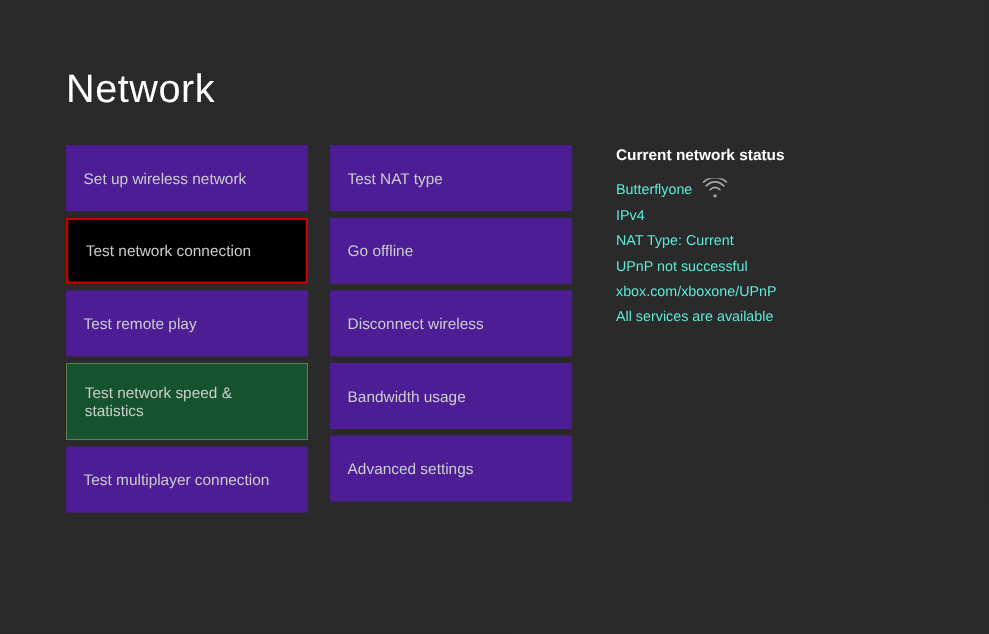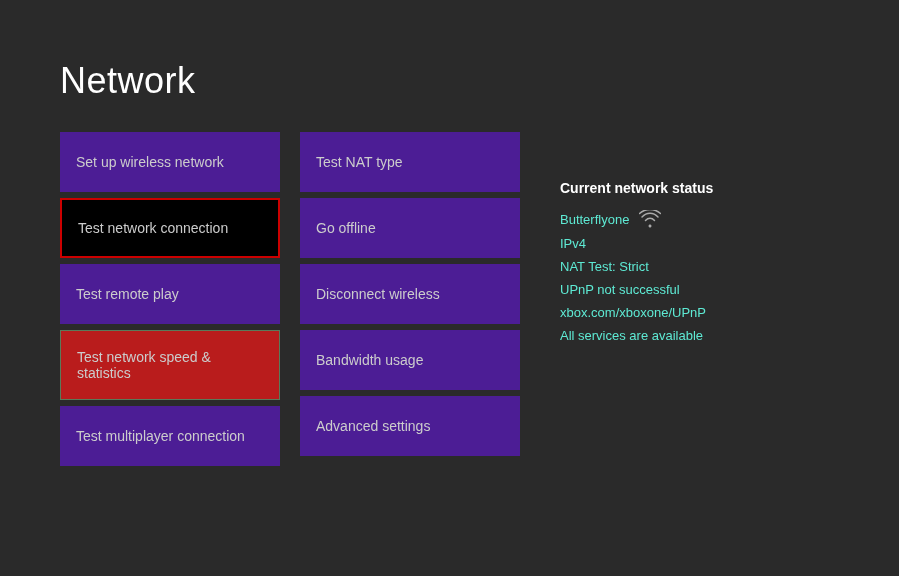--- a/index.html
+++ b/index.html
@@ -58,28 +58,27 @@
       align-items: center;
       transition: background-color 0.1s;
     }
 
     .menu-item.selected-red {
       background-color: #000000;
       border: 2px solid #cc0000;
     }
 
     .menu-item.selected-green {
-      background-color: #b91c1c;
+      background-color: #14532d;
       border: 1px solid #5a7a5a;
     }
 
     .status-column {
       flex: 1;
       padding-left: 20px;
-      margin-top: 48px;
     }
 
     .status-title {
       font-size: 14px;
       font-weight: 600;
       color: #ffffff;
       margin-bottom: 14px;
     }
 
     .status-item {
@@ -133,21 +132,21 @@
                 <path d="M6.5 10.5 C7.8 9.1 9.3 8.3 11 8.3 C12.7 8.3 14.2 9.1 15.5 10.5" stroke="#aaaaaa" stroke-width="1.5" fill="none" stroke-linecap="round"></path>
                 <path d="M3 7 C5.2 4.7 7.9 3.3 11 3.3 C14.1 3.3 16.8 4.7 19 7" stroke="#aaaaaa" stroke-width="1.5" fill="none" stroke-linecap="round"></path>
                 <path d="M0.5 3.5 C3.5 0.8 7.1 -0.5 11 -0.5 C14.9 -0.5 18.5 0.8 21.5 3.5" stroke="#aaaaaa" stroke-width="1.5" fill="none" stroke-linecap="round"></path>
               </svg>
             </span>
           </div>
           <div class="status-item">
             <span>IPv4</span>
           </div>
           <div class="status-item">
-            <span>NAT Test: Strict</span>
+            <span>NAT Type: Current</span>
           </div>
           <div class="status-item">
             <span>UPnP not successful</span>
           </div>
           <div class="status-item">
             <span>xbox.com/xboxone/UPnP</span>
           </div>
           <div class="status-item">
             <span>All services are available</span>
           </div>

